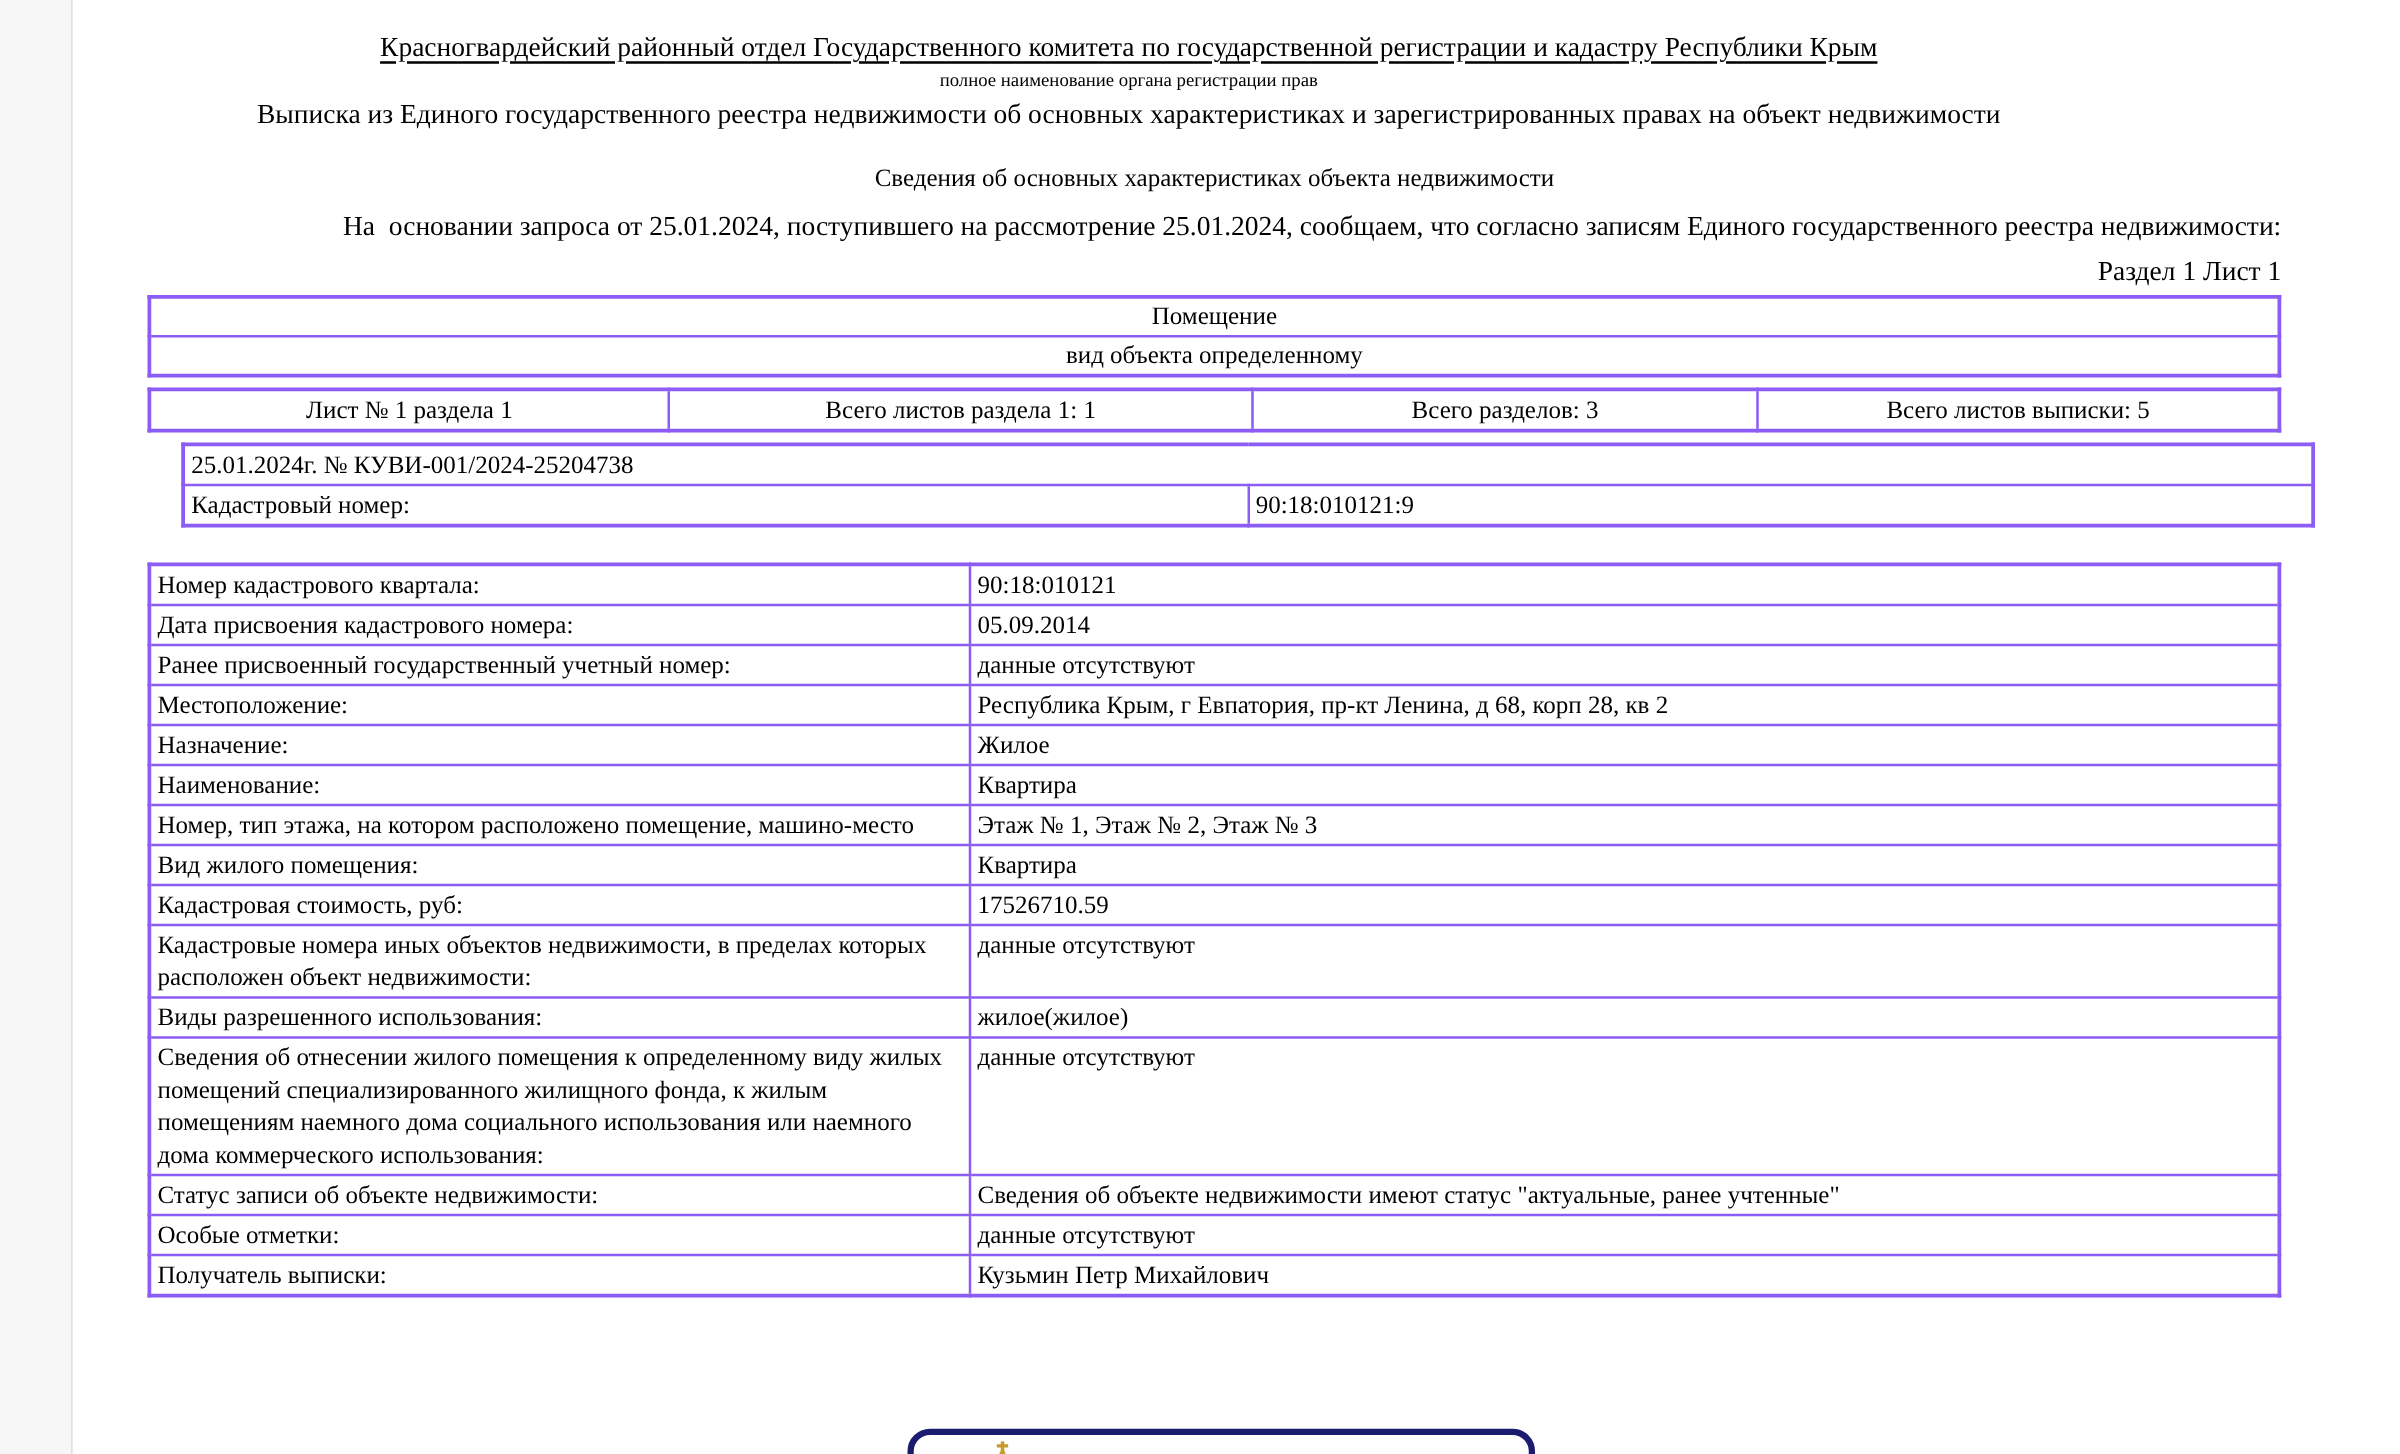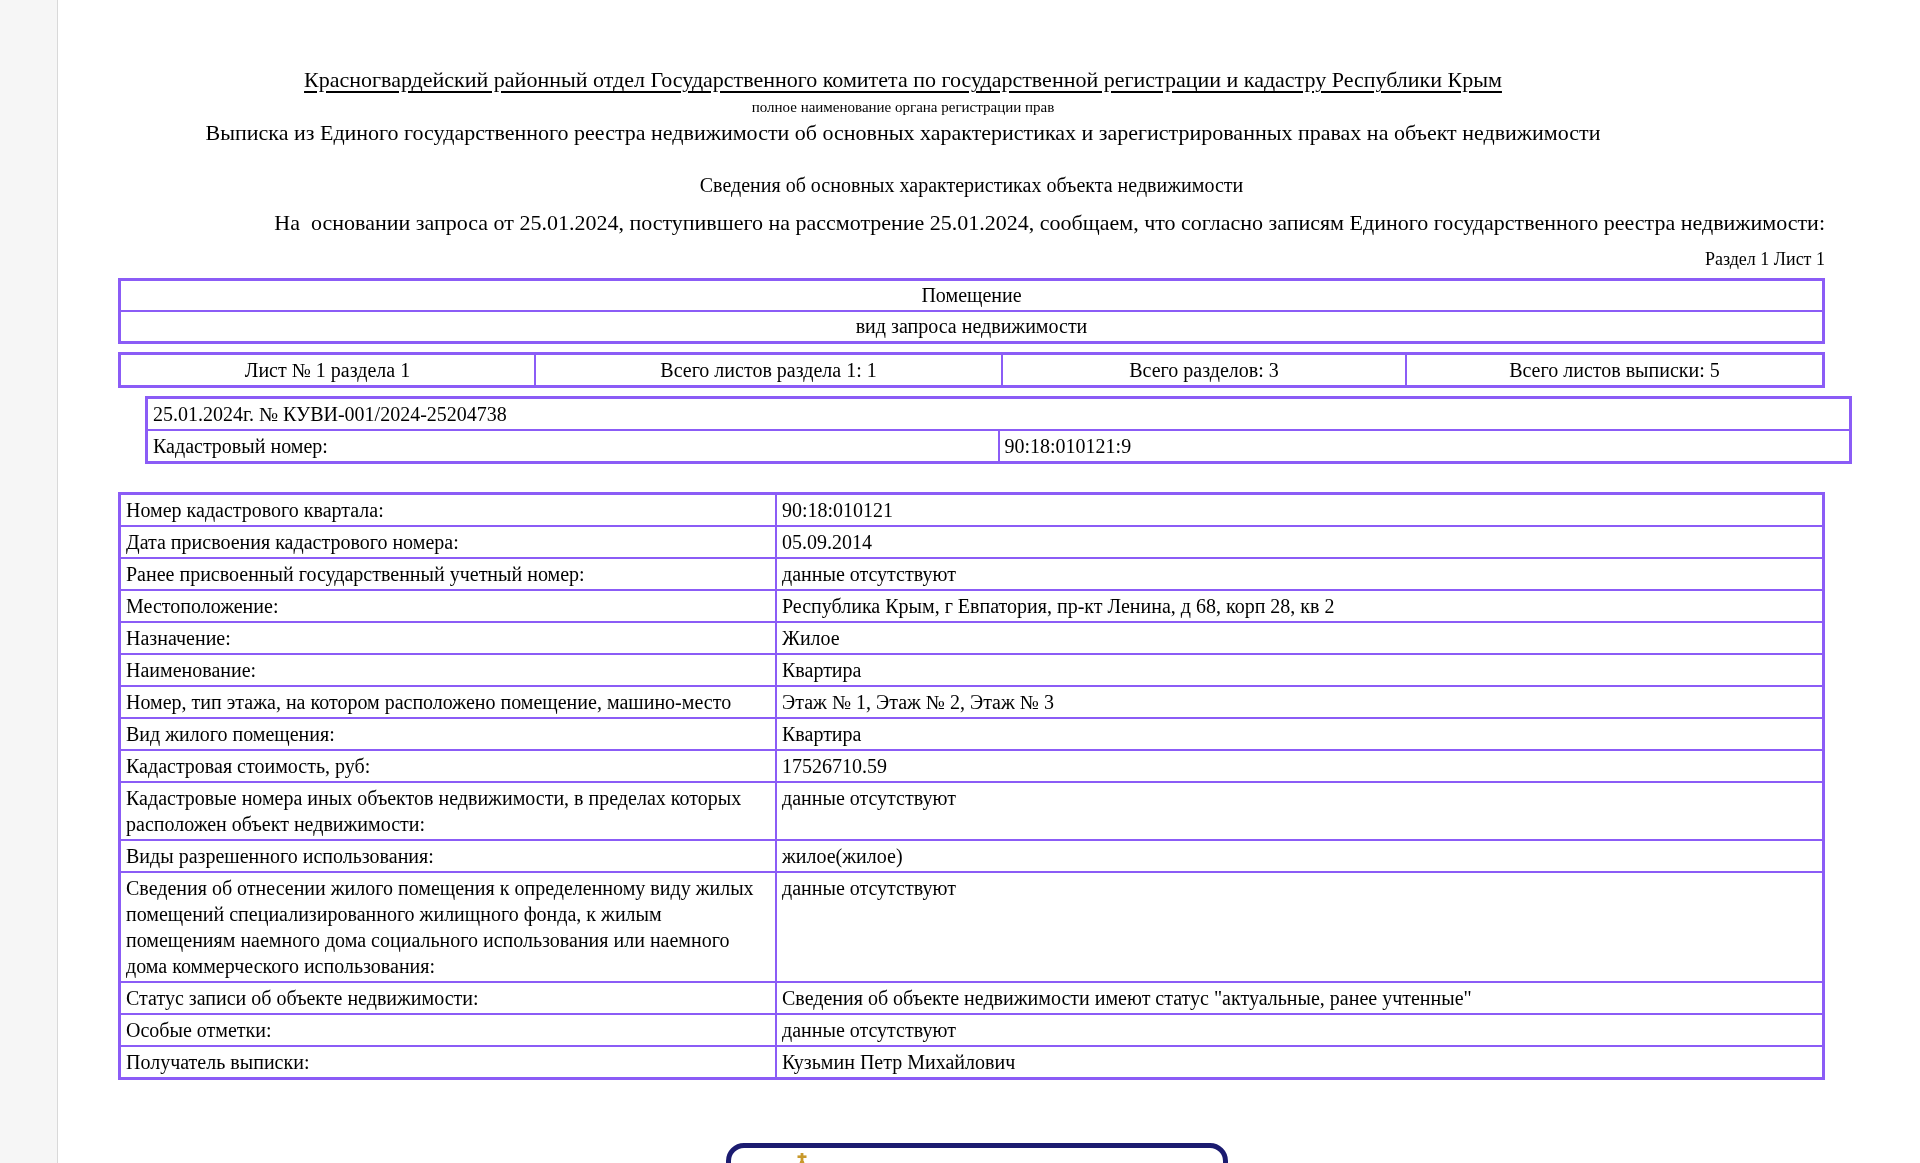--- a/index.html
+++ b/index.html
@@ -17,21 +17,21 @@
     left: 0; top: 0;
     width: 57px; height: 1163px;
     background: #f6f6f6;
     border-right: 1px solid #d9d9d9;
   }
   .page {
     position: absolute;
     left: 118px;
     top: 0;
     width: 1707px;
-    padding-top: 66px;
+    padding-top: 24px;
   }
   .header-block {
     width: 1570px;
     text-align: center;
   }
   .org-name {
     font-size: 22px;
     line-height: 28px;
     text-decoration: underline;
     text-decoration-thickness: 2px;
@@ -55,21 +55,21 @@
     width: 1707px;
   }
   .request-line {
     font-size: 22px;
     line-height: 26px;
     margin-top: 12px;
     text-align: right;
     white-space: pre-wrap;
   }
   .sheet-line {
-    font-size: 18px;
+    font-size: 22px;
     line-height: 26px;
     margin-top: 10px;
     text-align: right;
     width: 1707px;
   }
   table {
     border-collapse: collapse;
     width: 1707px;
     table-layout: fixed;
     font-size: 20px;
@@ -128,21 +128,21 @@
   <div class="request-line">На  основании запроса от 25.01.2024, поступившего на рассмотрение 25.01.2024, сообщаем, что согласно записям Единого государственного реестра недвижимости:</div>
 
   <div class="sheet-line">Раздел 1 Лист 1</div>
 
   <table class="tbl-a">
     <tbody>
         <tr>
       <td>Помещение</td>
     </tr>
     <tr>
-      <td>вид запроса недвижимости</td>
+      <td>вид объекта определенному</td>
     </tr>
   </tbody>
     </table>
 
   <table class="tbl-b">
     <tbody>
         <tr>
       <td style="width:405px">Лист № 1 раздела 1</td>
       <td style="width:457px">Всего листов раздела 1: 1</td>
       <td style="width:394px">Всего разделов: 3</td>

